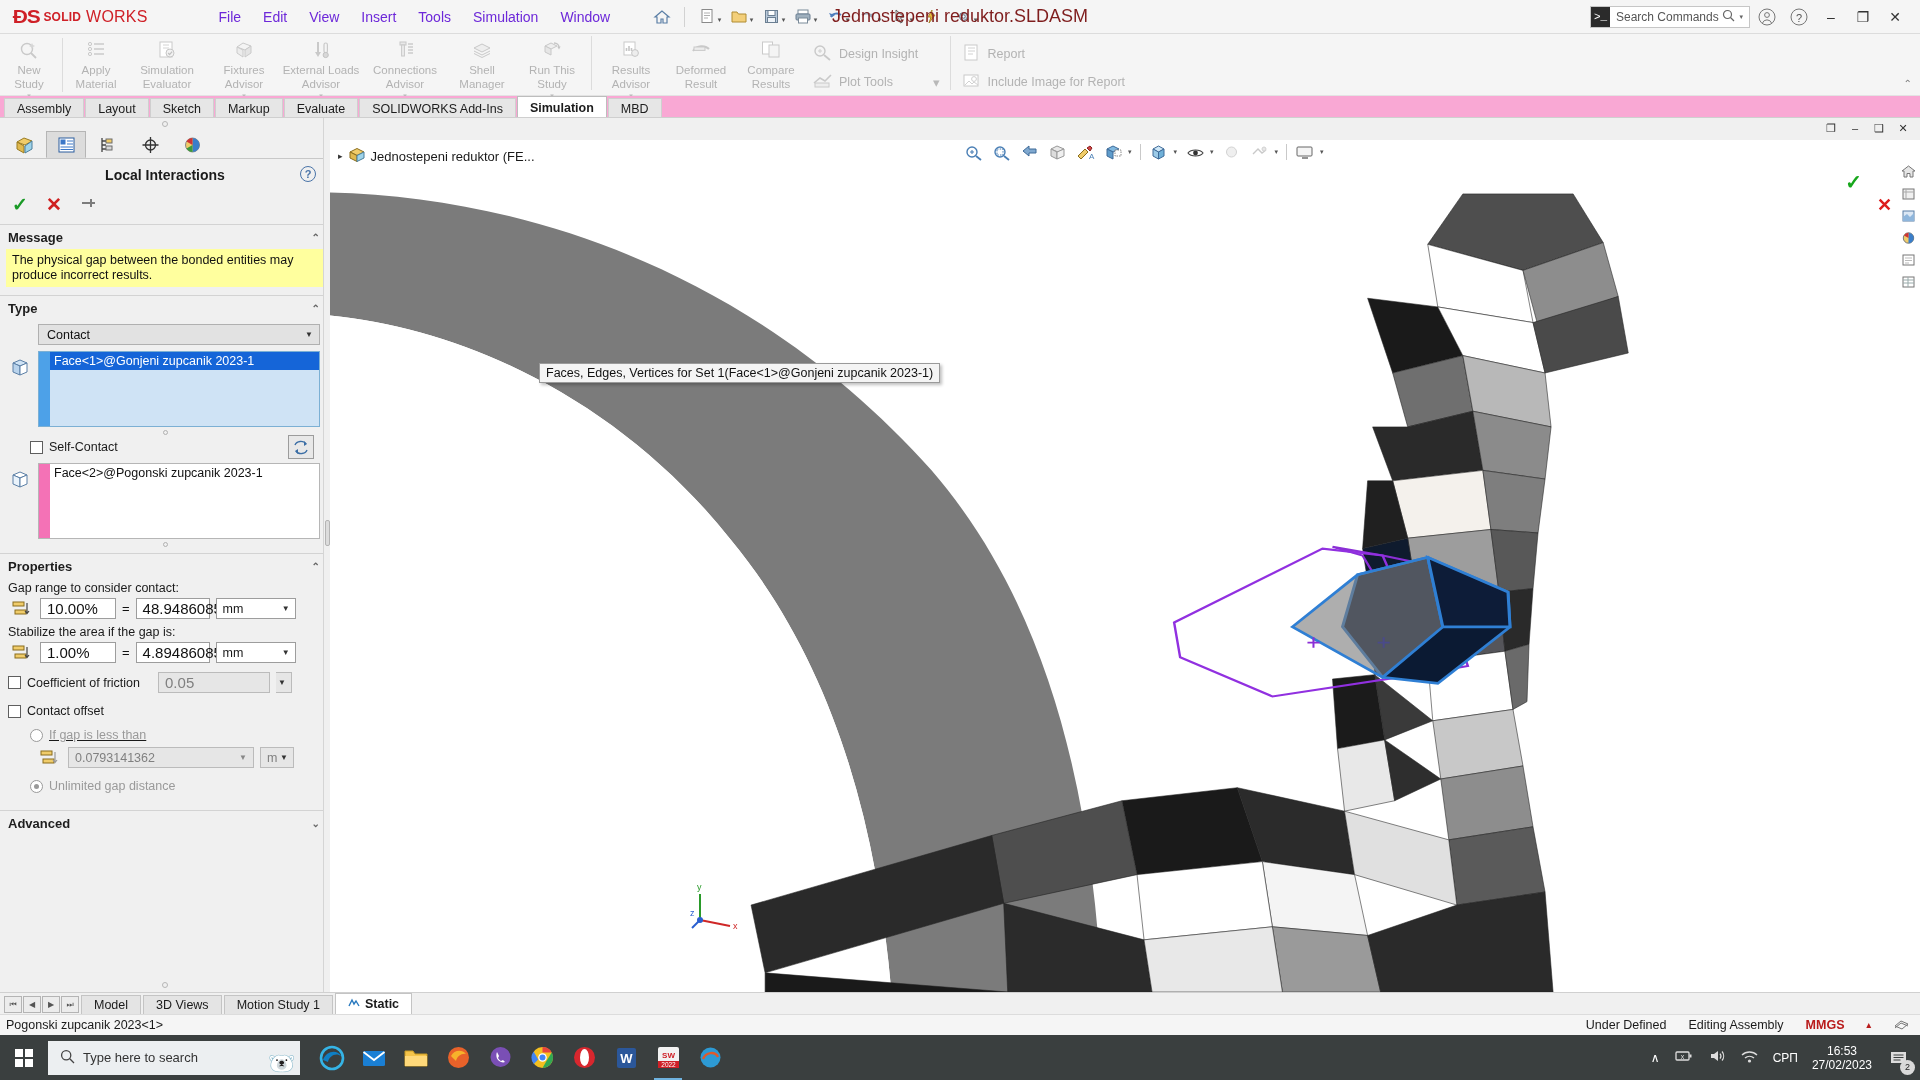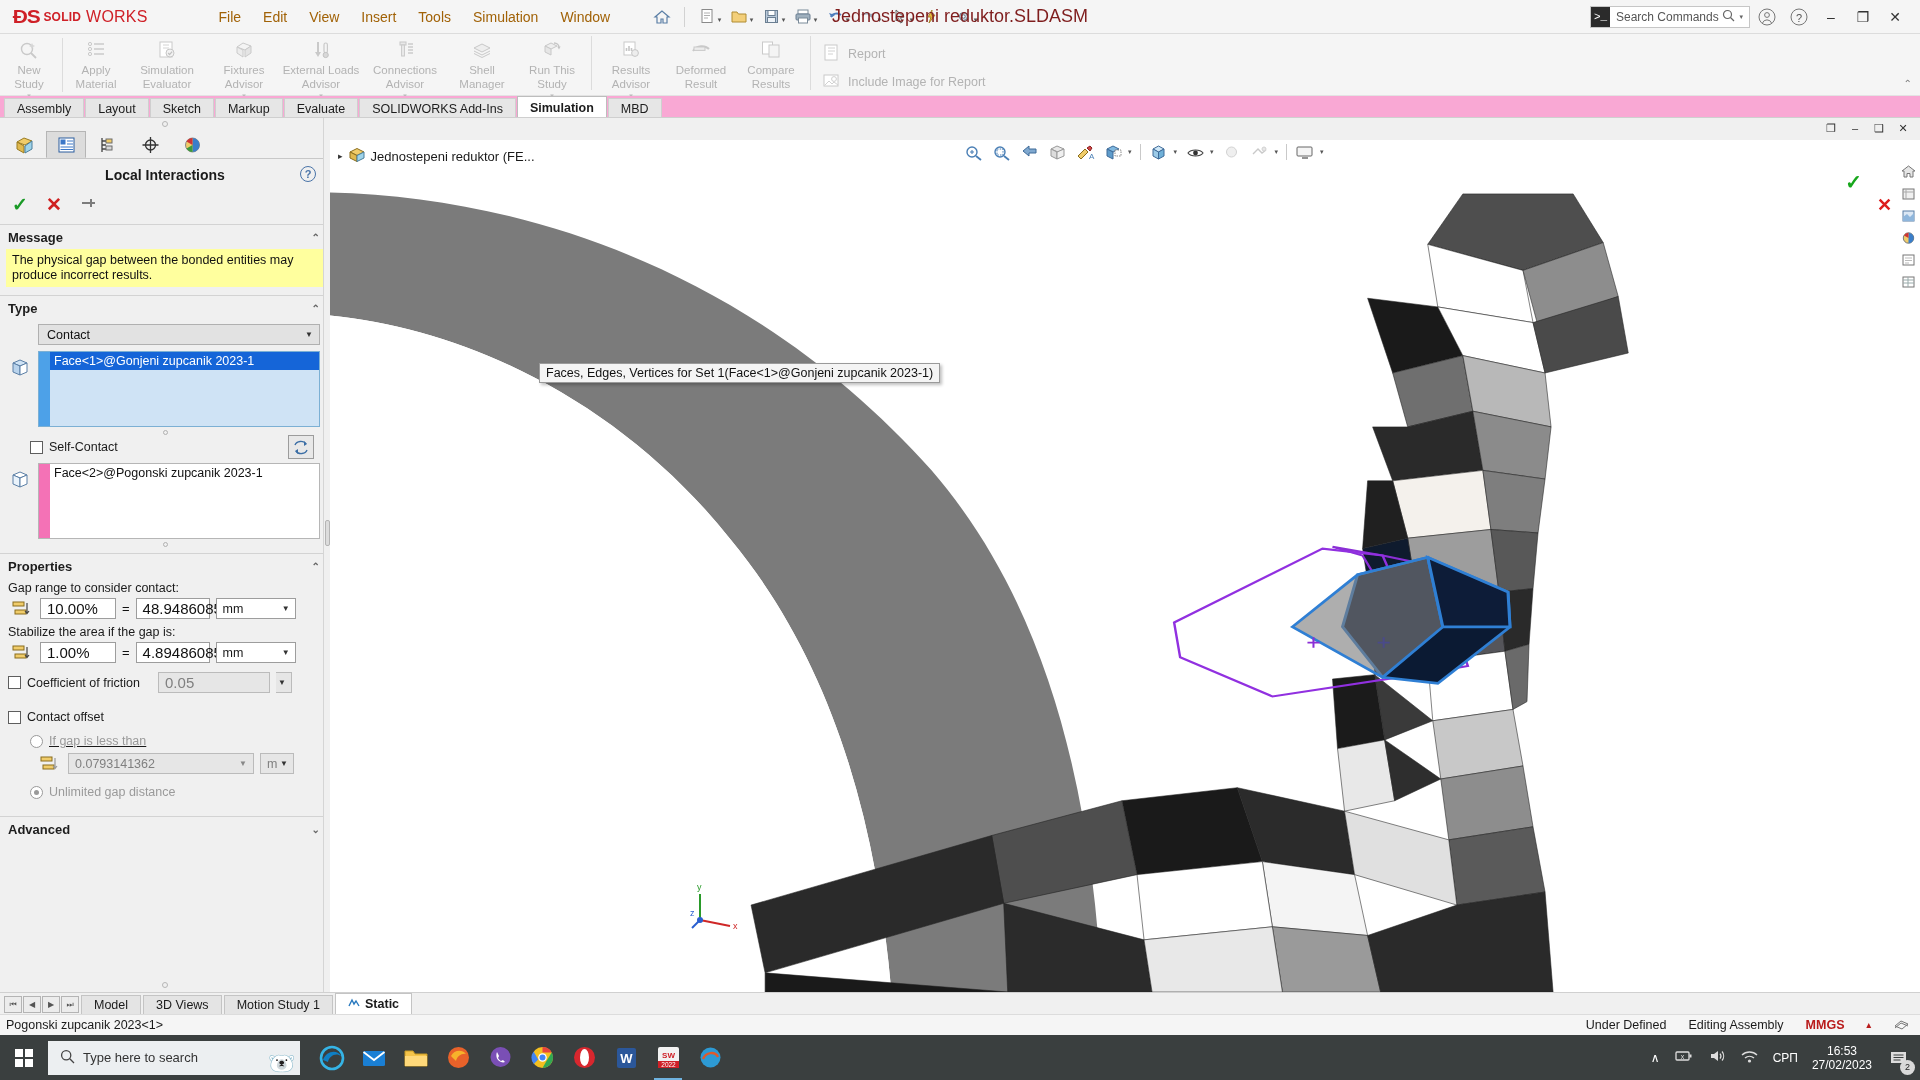--- a/index.html
+++ b/index.html
@@ -15,21 +15,21 @@
   .titlebar {
     height: 34px; background: #f5f5f5; display: flex; align-items: center;
     border-bottom: 1px solid #dcdcdc; position: relative; flex: none;
   }
   .sw-logo { display: flex; align-items: center; margin-left: 14px; gap: 5px; }
   .sw-ds { color: #cf2027; font-weight: bold; font-size: 19px; letter-spacing: -1px; transform: scaleX(1.1);}
   .sw-solid { color: #cf2027; font-weight: bold; font-size: 12px; letter-spacing: .2px; }
   .sw-works { color: #cf2027; font-weight: normal; font-size: 16px; letter-spacing: .2px; }
   .menubar { display: flex; margin-left: 60px; gap: 0; }
   .menubar span {
-    padding: 5px 11px; font-size: 14px; color: #a16207; cursor: default;
+    padding: 5px 11px; font-size: 14px; color: #6d28d9; cursor: default;
   }
   .tb-icons { display: flex; align-items: center; margin-left: 26px; gap: 2px; }
   .tbi {
     width: 30px; height: 26px; display: flex; align-items: center; justify-content: center;
     position: relative; cursor: default;
   }
   .tbi svg { display: block; }
   .tbi .carot { position:absolute; right: 1px; bottom: 6px; font-size: 7px; color: #555; }
   .tb-sep { width: 1px; height: 20px; background: #d2d2d2; margin: 0 5px; }
   .doctitle {
@@ -483,20 +483,42 @@
         <div class="ricon">
           <svg width="23" height="21" viewBox="0 0 23 21">
               <rect x="2.5" y="2" width="10" height="12" fill="#fff" stroke="#cacaca"></rect>
               <rect x="9" y="5" width="10" height="12" fill="#f4f4f4" stroke="#cacaca"></rect>
             </svg>
         </div>
         <div class="rlbl">Compare</div>
         <div class="rlbl">Results</div>
       </div>
 
+      <div class="rstack">
+        <div class="rbtn-h">
+          <span>
+            <svg width="21" height="19" viewBox="0 0 21 19">
+                <circle cx="8" cy="8" r="5" fill="none" stroke="#c9c9c9" stroke-width="1.4"></circle>
+                <path d="M12 12l6 5" stroke="#c9c9c9" stroke-width="1.8"></path>
+                <path d="M6 8h4M8 6v4" stroke="#cfcfcf"></path>
+              </svg>
+          </span>
+          <span class="rlbl">Design Insight</span>
+        </div>
+        <div class="rbtn-h">
+          <span>
+            <svg width="21" height="19" viewBox="0 0 21 19">
+                <path d="M2 12l6-5 5 3 6-6" fill="none" stroke="#c9c9c9" stroke-width="1.6"></path>
+                <rect x="3" y="12" width="14" height="4" fill="#ededed" stroke="#cacaca"></rect>
+              </svg>
+          </span>
+          <span class="rlbl">Plot Tools</span>
+          <span class="rcar" style="margin-left:34px">▾</span>
+        </div>
+      </div>
     </div>
 
     <div class="rg-sep"></div>
 
     <div class="rgroup">
       <div class="rstack">
         <div class="rbtn-h">
           <span>
             <svg width="21" height="19" viewBox="0 0 21 19">
                 <rect x="4" y="2" width="12" height="15" fill="#fff" stroke="#cacaca"></rect>
@@ -707,21 +729,21 @@
 
         <div class="chk-row" style="padding-left:8px; margin-top:3px; position:relative;">
           <span class="cbx"></span>
           <span>Coefficient of friction</span>
           <span class="inp dis" style="width:112px; margin-left:12px;">0.05</span>
           <span class="unitsel dis" style="width:16px;border-left:none;position:relative;">
               <span class="cchev">▼</span>
             </span>
         </div>
 
-        <div class="chk-row" style="padding-left:8px; margin-top:11px;">
+        <div class="chk-row" style="padding-left:8px; margin-top:5px;">
           <span class="cbx"></span>
           <span>Contact offset</span>
         </div>
 
         <div class="chk-row" style="padding-left:30px; margin-top:4px;text-decoration:underline;">
           <span class="rdo"></span>
           <span class="lbl-dis">If gap is less than</span>
         </div>
 
         <div class="prop-row" style="padding-left:36px;">

